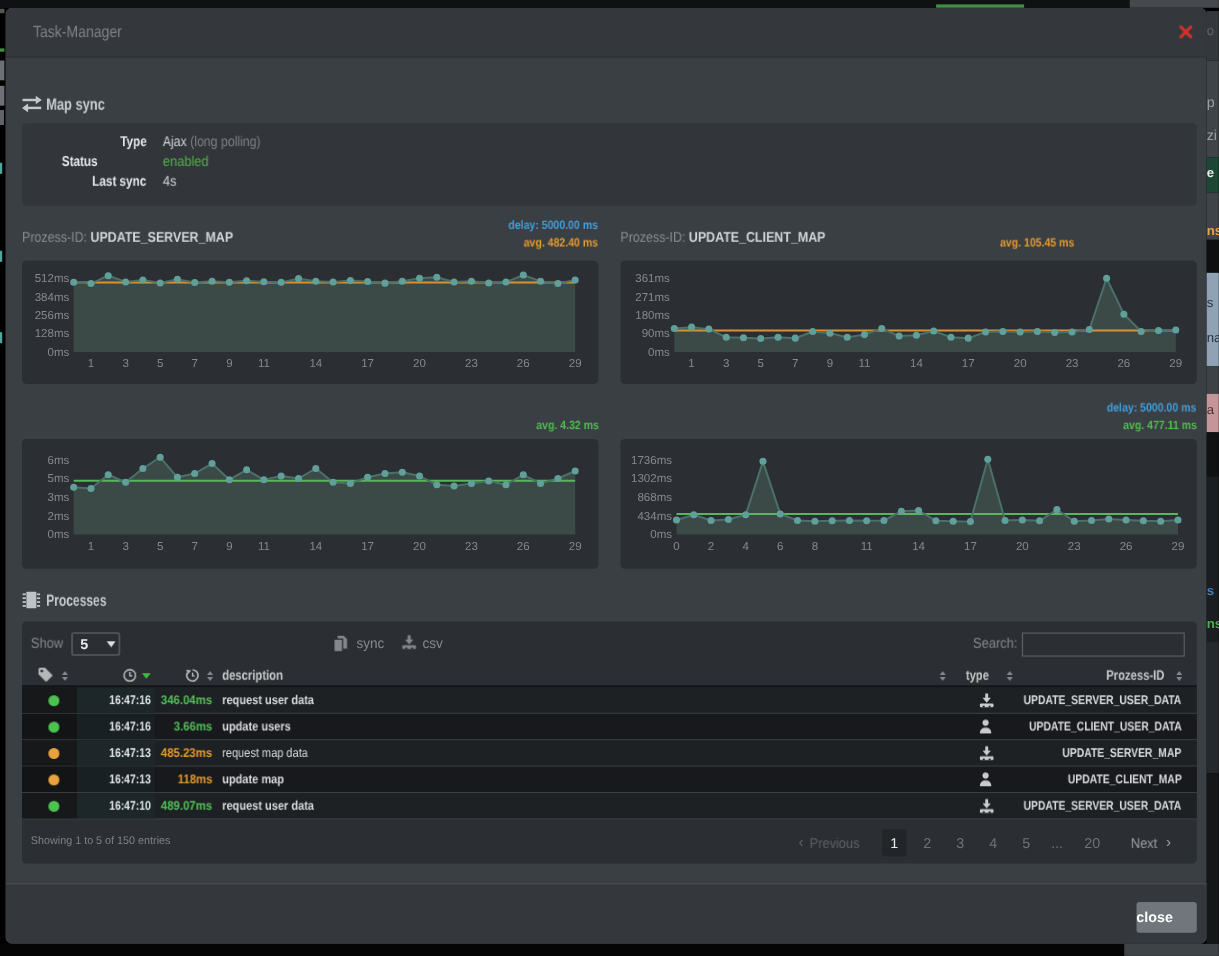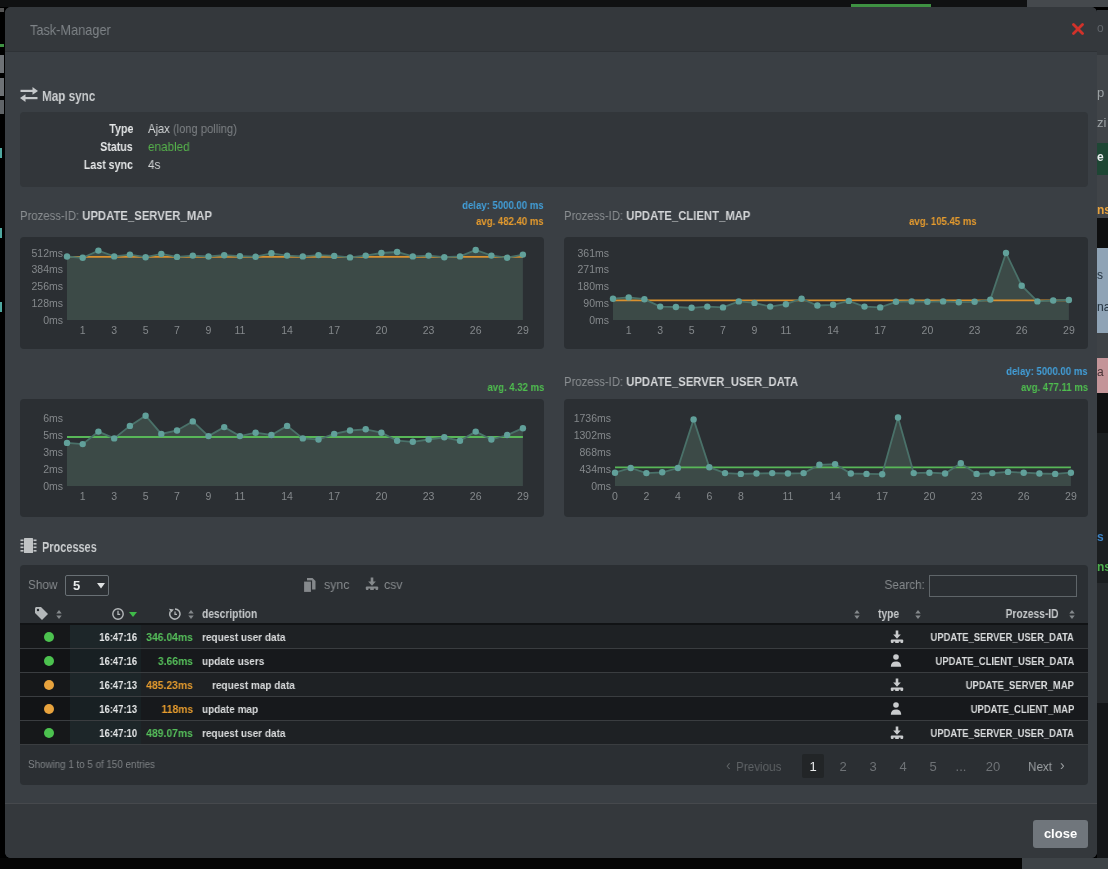--- a/index.html
+++ b/index.html
@@ -64,21 +64,21 @@
           <rect x="0.5" y="2.8" width="12.5" height="2.2"></rect>
           <path d="M12.5 0 L18 3.9 L12.5 7.8 Z"></path>
           <rect x="5" y="10" width="12.5" height="2.2"></rect>
           <path d="M5.5 7.2 L0 11.1 L5.5 15 Z"></path>
         </g>
       </svg>
 <div class="abs" style="left:37px;top:80px;font-size:15px;color:#c9ccce;font-weight:bold"><span style="display:inline-block;transform:scaleX(0.78);transform-origin:0 50%;white-space:nowrap;will-change:transform">Map sync</span></div>
 <div class="panel" style="left:15px;top:105px;width:1068px;height:75px;background:#32363a"></div>
 <div class="abs lbl" style="left:0px;top:114px;width:128px;text-align:right;color:#e4e6e7;font-weight:bold"><span style="display:inline-block;transform:scaleX(0.82);transform-origin:100% 50%;white-space:nowrap;will-change:transform">Type</span></div>
 <div class="abs lbl" style="left:143px;top:114px"><span style="display:inline-block;transform:scaleX(0.86);transform-origin:0 50%;white-space:nowrap;will-change:transform"><span style="color:#d2d5d6">Ajax</span> <span style="color:#7e8285">(long polling)</span></span></div>
-<div class="abs lbl" style="left:0px;top:132px;width:128px;text-align:right;color:#e4e6e7;font-weight:bold"><span style="display:inline-block;transform:scaleX(0.82);transform-origin:100% 50%;white-space:nowrap;will-change:transform">Status</span></div>
+<div class="abs lbl" style="left:0px;top:132px;width:128px;text-align:center;color:#e4e6e7;font-weight:bold"><span style="display:inline-block;transform:scaleX(0.82);transform-origin:100% 50%;white-space:nowrap;will-change:transform">Status</span></div>
 <div class="abs lbl" style="left:143px;top:132px"><span style="display:inline-block;transform:scaleX(0.9);transform-origin:0 50%;white-space:nowrap;will-change:transform"><span style="color:#55b04b">enabled</span></span></div>
 <div class="abs lbl" style="left:0px;top:150px;width:128px;text-align:right;color:#e4e6e7;font-weight:bold"><span style="display:inline-block;transform:scaleX(0.82);transform-origin:100% 50%;white-space:nowrap;will-change:transform">Last sync</span></div>
 <div class="abs lbl" style="left:143px;top:150px"><span style="display:inline-block;transform:scaleX(0.9);transform-origin:0 50%;white-space:nowrap;will-change:transform"><span style="color:#d2d5d6">4s</span></span></div>
 <div class="abs ct" style="left:15px;top:201px"><span style="display:inline-block;transform:scaleX(0.87);transform-origin:0 50%;white-space:nowrap;will-change:transform">Prozess-ID: <b>UPDATE_SERVER_MAP</b></span></div>
 <div class="abs" style="left:239px;top:192px;width:300px;text-align:right;font-size:11px;font-weight:bold;color:#429fd9"><span style="display:inline-block;transform:scaleX(0.87);transform-origin:100% 50%;white-space:nowrap;will-change:transform">delay: 5000.00 ms</span></div>
 <div class="abs" style="left:239px;top:208px;width:300px;text-align:right;font-size:11px;font-weight:bold;color:#e59b2e"><span style="display:inline-block;transform:scaleX(0.87);transform-origin:100% 50%;white-space:nowrap;will-change:transform">avg. 482.40 ms</span></div>
 <div class="abs ct" style="left:559px;top:201px"><span style="display:inline-block;transform:scaleX(0.87);transform-origin:0 50%;white-space:nowrap;will-change:transform">Prozess-ID: <b>UPDATE_CLIENT_MAP</b></span></div>
 <div class="abs" style="left:783px;top:208px;width:300px;text-align:center;font-size:11px;font-weight:bold;color:#e59b2e"><span style="display:inline-block;transform:scaleX(0.87);transform-origin:100% 50%;white-space:nowrap;will-change:transform">avg. 105.45 ms</span></div>
 <div class="panel" style="left:15px;top:230px;width:524px;height:112px;background:#2b2f33">
         <svg width="524" height="112" viewBox="0 0 524 112" style="position:absolute;left:0;top:0">
@@ -182,21 +182,20 @@
 <circle cx="410.6" cy="64.8" r="3.2" fill="#61a09a"></circle>
 <circle cx="426.3" cy="62.6" r="3.2" fill="#61a09a"></circle>
 <circle cx="442" cy="16" r="3.2" fill="#61a09a"></circle>
 <circle cx="457.7" cy="48.7" r="3.2" fill="#61a09a"></circle>
 <circle cx="473.4" cy="64.4" r="3.2" fill="#61a09a"></circle>
 <circle cx="489.2" cy="63.5" r="3.2" fill="#61a09a"></circle>
 <circle cx="504.9" cy="63" r="3.2" fill="#61a09a"></circle>
 </svg>
       </div>
 <div class="abs" style="left:239px;top:374px;width:300px;text-align:right;font-size:11px;font-weight:bold;color:#4fbe4f"><span style="display:inline-block;transform:scaleX(0.87);transform-origin:100% 50%;white-space:nowrap;will-change:transform">avg. 4.32 ms</span></div>
-<div class="abs ct" style="left:559px;top:367px"><span style="display:inline-block;transform:scaleX(0.87);transform-origin:0 50%;white-space:nowrap;will-change:transform">Prozess-ID: <b>UPDATE_SERVER_USER_DATA</b></span></div>
 <div class="abs" style="left:783px;top:358px;width:300px;text-align:right;font-size:11px;font-weight:bold;color:#429fd9"><span style="display:inline-block;transform:scaleX(0.87);transform-origin:100% 50%;white-space:nowrap;will-change:transform">delay: 5000.00 ms</span></div>
 <div class="abs" style="left:783px;top:374px;width:300px;text-align:right;font-size:11px;font-weight:bold;color:#4fbe4f"><span style="display:inline-block;transform:scaleX(0.87);transform-origin:100% 50%;white-space:nowrap;will-change:transform">avg. 477.11 ms</span></div>
 <div class="panel" style="left:15px;top:392px;width:524px;height:118px;background:#2b2f33">
         <svg width="524" height="118" viewBox="0 0 524 118" style="position:absolute;left:0;top:0">
 <text x="43" y="90.5" text-anchor="end" font-size="10.5" fill="#85898c" font-family="Liberation Sans, sans-serif">0ms</text>
 <text x="43" y="73.5" text-anchor="end" font-size="10.5" fill="#85898c" font-family="Liberation Sans, sans-serif">2ms</text>
 <text x="43" y="56.5" text-anchor="end" font-size="10.5" fill="#85898c" font-family="Liberation Sans, sans-serif">3ms</text>
 <text x="43" y="39.5" text-anchor="end" font-size="10.5" fill="#85898c" font-family="Liberation Sans, sans-serif">5ms</text>
 <text x="43" y="22.5" text-anchor="end" font-size="10.5" fill="#85898c" font-family="Liberation Sans, sans-serif">6ms</text>
 <text x="62.7" y="101" text-anchor="middle" font-size="10.5" fill="#85898c" font-family="Liberation Sans, sans-serif">1</text>
@@ -435,21 +434,21 @@
           </svg>
         </div>
 <div class="abs" style="left:854px;top:90px;width:200px;text-align:right;font-size:11.5px;color:#d9dbdc;font-weight:bold"><span style="display:inline-block;transform:scaleX(0.82);transform-origin:100% 50%;white-space:nowrap;will-change:transform">UPDATE_CLIENT_USER_DATA</span></div>
 <div class="abs" style="left:0;top:108px;width:1068px;height:23px;background:#1e2124"></div>
 <div class="abs" style="left:0;top:131px;width:1068px;height:1px;background:#3a3d40"></div>
 <div class="abs" style="left:0;top:108px;width:50px;height:23px;background:#16181a"></div>
 <div class="abs" style="left:50px;top:108px;width:71px;height:23px;background:#1d2629"></div>
 <div class="abs" style="left:24px;top:115px;width:10px;height:10px;border-radius:50%;background:#e8a33d"></div>
 <div class="abs" style="left:37px;top:114px;width:80px;text-align:right;font-size:11.5px;color:#e6e8e9;font-weight:bold"><span style="display:inline-block;transform:scaleX(0.82);transform-origin:100% 50%;white-space:nowrap;will-change:transform">16:47:13</span></div>
 <div class="abs" style="left:93px;top:114px;width:80px;text-align:right;font-size:11.5px;color:#e59b2e;font-weight:bold"><span style="display:inline-block;transform:scaleX(0.9);transform-origin:100% 50%;white-space:nowrap;will-change:transform">485.23ms</span></div>
-<div class="abs" style="left:192px;top:114px;font-size:11.5px;color:#d9dbdc;font-weight:bold"><span style="display:inline-block;transform:scaleX(0.87);transform-origin:0 50%;white-space:nowrap;will-change:transform">request map data</span></div>
+<div class="abs" style="left:182px;top:114px;font-size:11.5px;color:#d9dbdc;font-weight:normal"><span style="display:inline-block;transform:scaleX(0.87);transform-origin:0 50%;white-space:nowrap;will-change:transform">request map data</span></div>
 <div class="abs" style="left:870px;top:113px">
           <svg width="14" height="14" viewBox="0 0 14 14">
             <g fill="#c9cbcd">
               <path d="M7 0.5 L7 6.5" stroke="#c9cbcd" stroke-width="2.6" fill="none"></path>
               <path d="M3.2 4.4 L7 8.8 L10.8 4.4 Z"></path>
               <rect x="0.8" y="9.6" width="12.4" height="3.4" rx="1"></rect>
             </g>
             <rect x="3.4" y="11.6" width="1.8" height="1.4" fill="#1e2124"></rect>
             <rect x="8.8" y="11.6" width="1.8" height="1.4" fill="#1e2124"></rect>
           </svg>
@@ -498,14 +497,14 @@
 <div class="abs" style="left:812px;top:194px;width:22px;text-align:center;font-size:13px;color:#6e7276">2</div>
 <div class="abs" style="left:842px;top:194px;width:22px;text-align:center;font-size:13px;color:#6e7276">3</div>
 <div class="abs" style="left:872px;top:194px;width:22px;text-align:center;font-size:13px;color:#6e7276">4</div>
 <div class="abs" style="left:902px;top:194px;width:22px;text-align:center;font-size:13px;color:#6e7276">5</div>
 <div class="abs" style="left:930px;top:194px;width:22px;text-align:center;font-size:13px;color:#6e7276">...</div>
 <div class="abs" style="left:962px;top:194px;width:22px;text-align:center;font-size:13px;color:#6e7276">20</div>
 <div class="abs" style="left:1008px;top:194px;font-size:13px;color:#9b9fa2"><span style="display:inline-block;transform:scaleX(0.9);transform-origin:0 50%;white-space:nowrap;will-change:transform">Next</span></div>
 <div class="abs" style="left:1040px;top:192px;font-size:14px;color:#9b9fa2">›</div>
 </div>
 <div class="abs" style="left:0;top:796px;width:1092px;height:55px;background:#34383c;border-top:1px solid #46494d"></div>
-<div class="abs" style="left:1028px;top:813px;width:55px;height:28px;background:#70767c;border-radius:3px;text-align:center;line-height:28px;font-size:13px;color:#fff;font-weight:bold">close</div>
+<div class="abs" style="left:1028px;top:813px;width:55px;height:28px;background:#70767c;border-radius:3px;text-align:left;line-height:28px;font-size:13px;color:#fff;font-weight:bold">close</div>
 </div>
 </div>
 </body></html>

